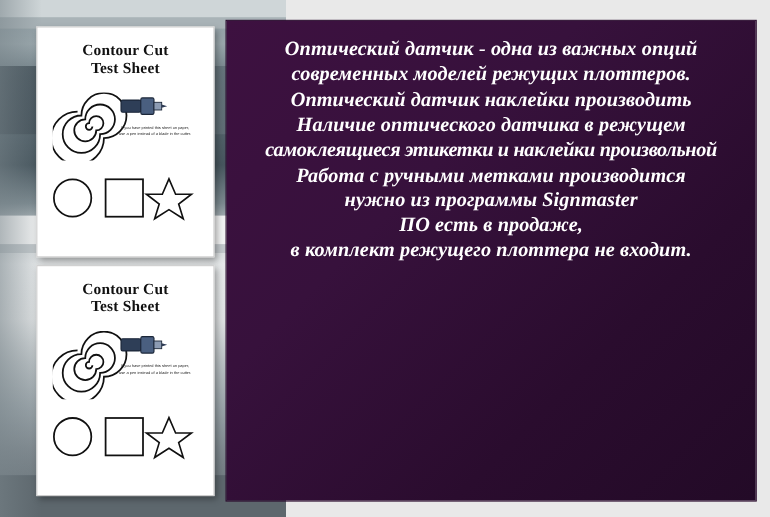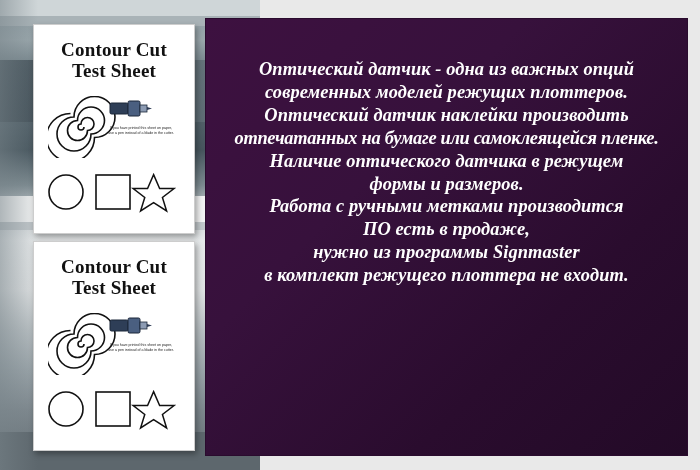--- a/index.html
+++ b/index.html
@@ -65,21 +65,21 @@
     border: 1px solid #cdcdcd;
     box-shadow: 2px 3px 6px rgba(0,0,0,0.35);
   }
   .sheet-1 { left: 33px; top: 24px;  width: 160px; height: 208px; }
   .sheet-2 { left: 33px; top: 241px; width: 160px; height: 208px; }
 
   .sheet-title {
     text-align: center;
     font-family: "Liberation Serif", serif;
     font-weight: bold;
-    font-size: 19px;
+    font-size: 14px;
     color: #111;
     line-height: 1.12;
     margin-top: 14px;
     letter-spacing: 0.2px;
   }
   .sheet-title span { display: block; }
 
   .sheet-body {
     position: relative;
     height: 150px;
@@ -115,21 +115,20 @@
   .text-panel {
     position: absolute;
     left: 205px; top: 18px;
     width: 481px; height: 436px;
     background: linear-gradient(135deg, #3d1140 0%, #37113c 35%, #2a0c2e 70%, #230a27 100%);
     border: 1px solid #2a0b2e;
   }
   .text-panel-inner {
     padding: 14px 12px 10px 12px;
     text-align: center;
-    margin-top: 25px;
   }
   .line {
     color: #ffffff;
     font-family: "Liberation Serif", serif;
     font-style: italic;
     font-weight: bold;
     font-size: 18.4px;
     line-height: 1.245;
     letter-spacing: 0.1px;
     white-space: nowrap;
@@ -223,23 +222,22 @@
         </svg>
       </div>
     </div>
   </div>
 
   <div class="text-panel">
     <div class="text-panel-inner">
       <div class="line">Оптический датчик - одна из важных опций</div>
       <div class="line">современных моделей режущих плоттеров.</div>
       <div class="line">Оптический датчик наклейки производить</div>
-      <div class="line tight">отпечатанных на бумаге или самоклеящейся пленке.</div>
       <div class="line">Наличие оптического датчика в режущем</div>
-      <div class="line">формы и размеров.</div>
+      <div class="line tight">самоклеящиеся этикетки и наклейки произвольной</div>
       <div class="line">Работа с ручными метками производится</div>
+      <div class="line">нужно из программы Signmaster</div>
       <div class="line">ПО есть в продаже,</div>
-      <div class="line">нужно из программы Signmaster</div>
       <div class="line">в комплект режущего плоттера не входит.</div>
     </div>
   </div>
 
 </div>
 
 </body></html>

